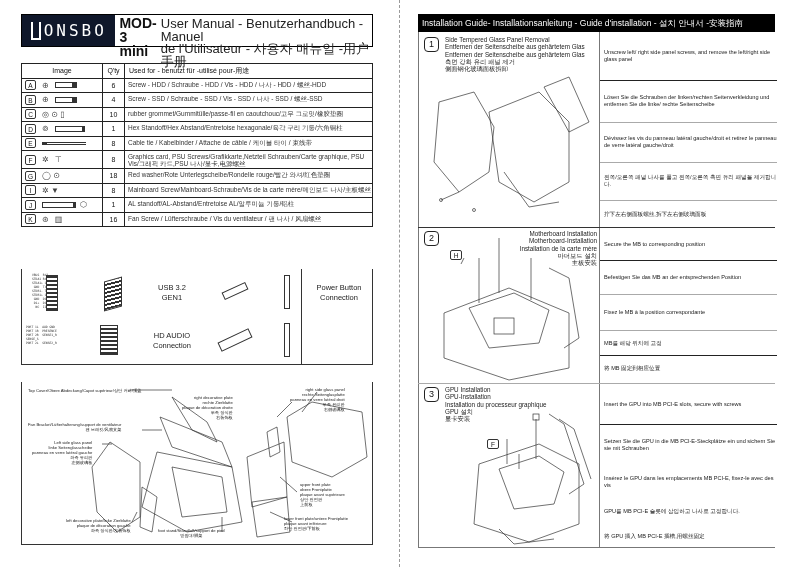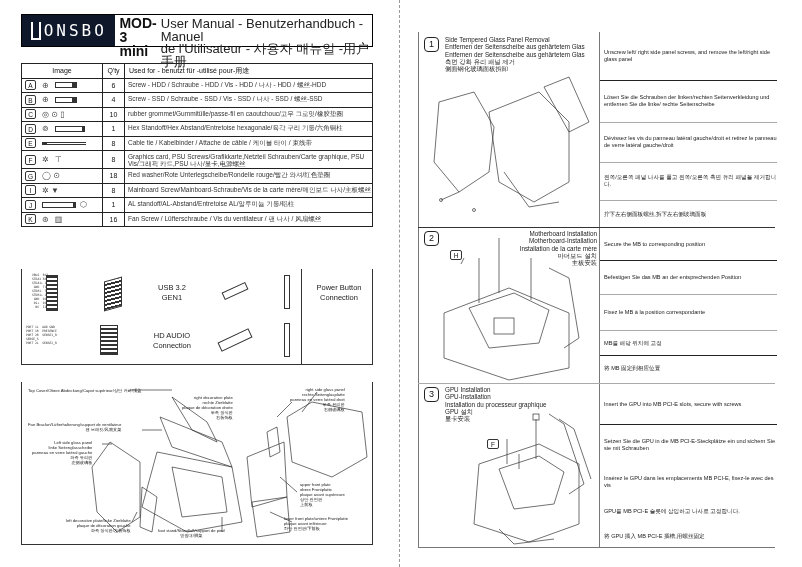--- a/index.html
+++ b/index.html
@@ -240,20 +240,21 @@
 좌측 장식판/左装饰板</div>
     <div class="plabel c" style="left:136px;top:146px;white-space:pre">foot stand/Standfuß/support de pied
 받침대/脚架</div>
     <div class="plabel" style="left:262px;top:134px;white-space:pre">lower front plate/untere Frontplatte
 plaque avant inférieure
 하단 전면판/下前板</div>
   </div>
 </div>
 
 <div class="install">
+  <div class="ibar">Installation Guide- Installationsanleitung - Guide d'installation - 설치 안내서 -安装指南</div>
 
   <div class="step" style="top:18px;height:195px">
     <div class="step-diag">
       <div class="step-num" style="top:5px">1</div>
       <div class="step-title" style="left:26px;top:4px;white-space:pre">Side Tempered Glass Panel Removal
 Entfernen der Seitenscheibe aus gehärtetem Glas
 Entfernen der Seitenscheibe aus gehärtetem Glas
 측면 강화 유리 패널 제거
 侧面钢化玻璃面板拆卸</div>
       <svg width="180" height="195" style="position:absolute;left:0;top:0">

